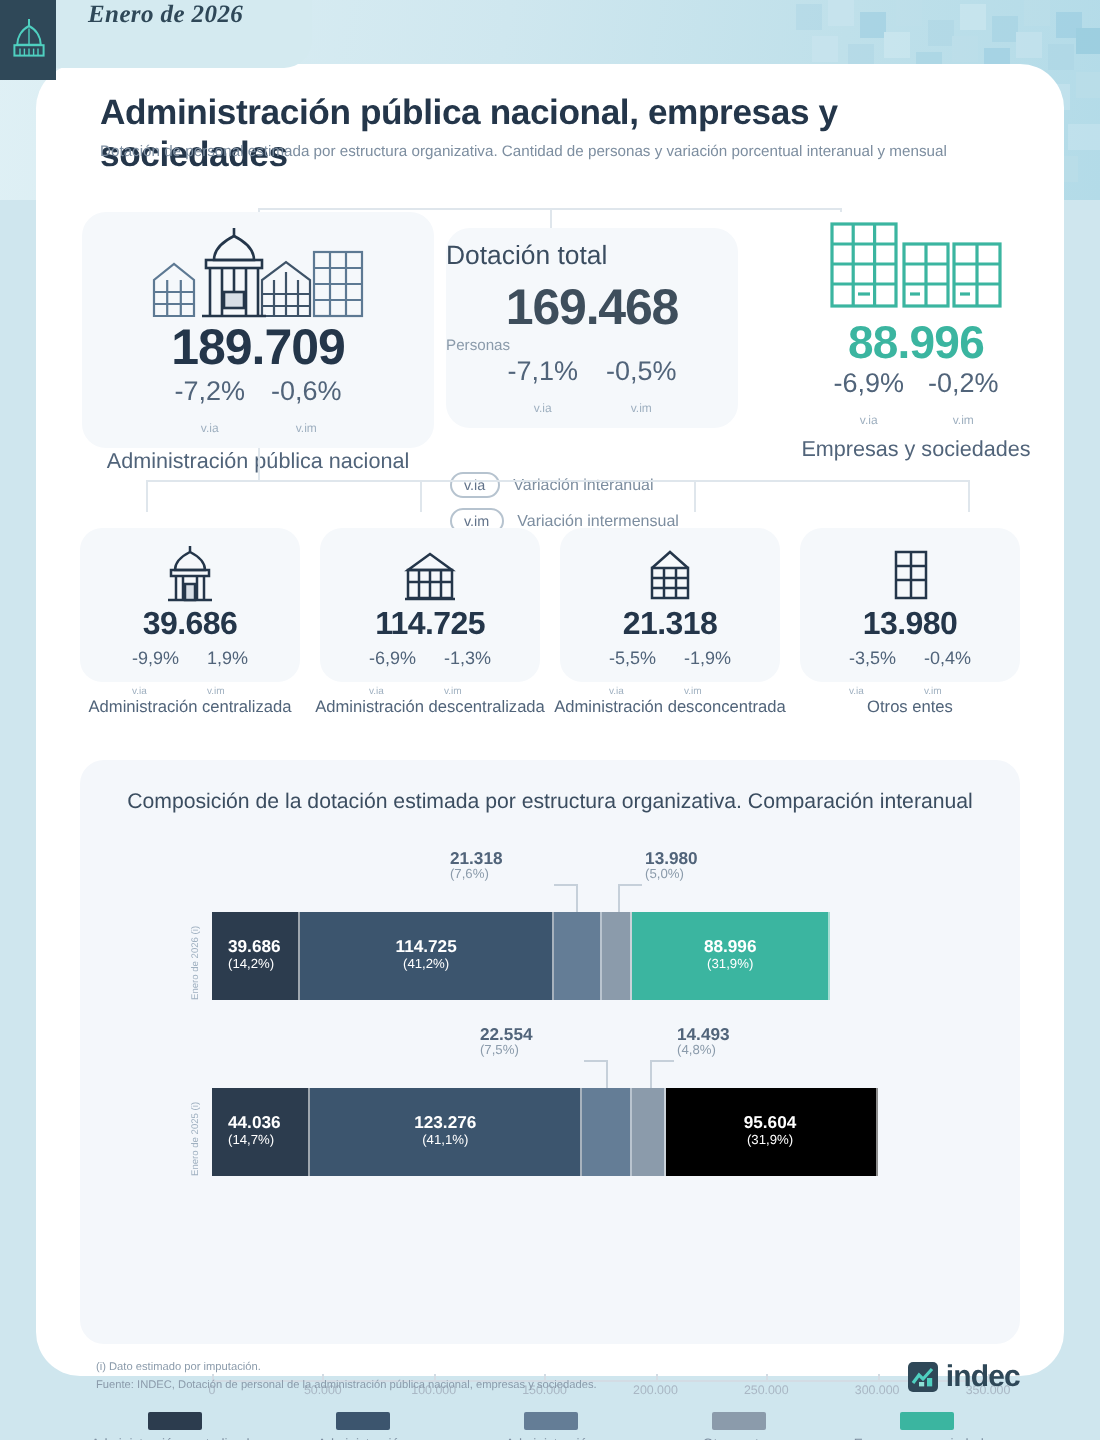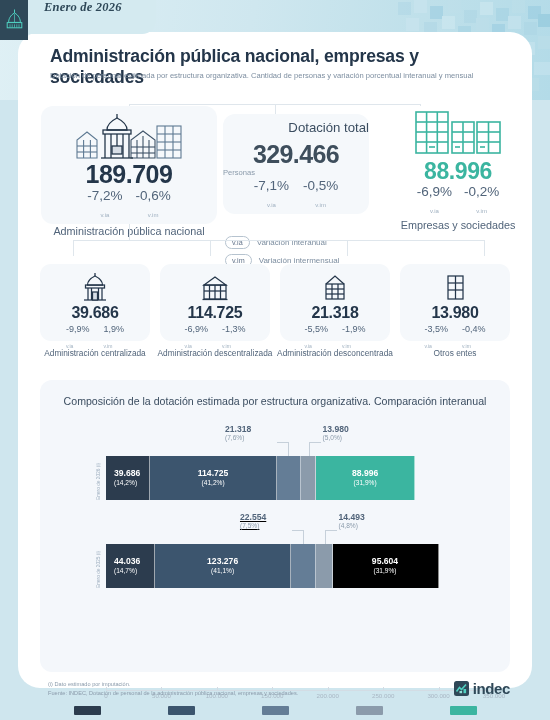--- a/index.html
+++ b/index.html
@@ -54,21 +54,21 @@
 
   .apn-wrap{ position:absolute; left:23px; top:74px; width:176px; }
   .apn-panel{ left:0; top:0; width:176px; height:118px; }
   .apn-num{ position:absolute; left:0; top:54px; width:176px; text-align:center; font-size:25px; }
   .apn-pcts{ position:absolute; left:0; top:82px; width:176px; display:flex; justify-content:center; gap:13px; }
   .apn-pcts .p{ text-align:center; }
   .apn-pcts .p b{ font-size:13.5px; font-weight:normal; display:block; color:#51647a;}
   .apn-cat{ position:absolute; left:0; top:119px; width:176px; font-size:10.8px; }
 
   .tot-panel{ position:absolute; left:205px; top:82px; width:146px; height:100px; }
-  .tot-title{ position:absolute; left:205px; top:88px; width:146px; text-align:right; font-size:13.2px; color:#3b4d60; }
+  .tot-title{ position:absolute; left:205px; top:88px; width:146px; text-align:left; font-size:13.2px; color:#3b4d60; }
   .tot-num{ position:absolute; left:205px; top:108px; width:146px; text-align:center; font-size:25px; font-weight:bold; color:#3e4e5c; letter-spacing:-.6px;}
   .tot-per{ position:absolute; left:205px; top:136px; width:146px; text-align:left; font-size:7.6px; color:#8b9bab;}
   .tot-pcts{ position:absolute; left:205px; top:146px; width:146px; display:flex; justify-content:center; gap:14px; }
   .tot-pcts .p{ text-align:center; }
   .tot-pcts .p b{ font-size:13.5px; font-weight:normal; display:block; color:#51647a;}
 
   .keys{ position:absolute; left:207px; top:204px; }
   .keyrow{ display:flex; align-items:center; gap:7px; margin-bottom:5px; }
   .pill{ border:1px solid #b6c3cf; border-radius:9px; padding:1px 6px; font-size:7.2px; color:#62738a; }
   .keytxt{ font-size:8px; color:#7d8ea0; }
@@ -248,21 +248,21 @@
       <div class="p">
         <b>-0,6%</b>
         <span class="vlab">v.im</span>
       </div>
     </div>
     <div class="apn-cat catlabel">Administración pública nacional</div>
   </div>
 
   <div class="panel tot-panel"></div>
   <div class="tot-title">Dotación total</div>
-  <div class="tot-num">329.466</div>
+  <div class="tot-num">169.468</div>
   <div class="tot-per">Personas</div>
   <div class="tot-pcts">
     <div class="p">
       <b>-7,1%</b>
       <span class="vlab">v.ia</span>
     </div>
     <div class="p">
       <b>-0,5%</b>
       <span class="vlab">v.im</span>
     </div>
@@ -470,21 +470,21 @@
             <span class="q">(41,2%)</span>
           </div>
           <div class="seg" style="width: 23.6325px; background: rgb(100, 125, 150);"></div>
           <div class="seg" style="width: 15.4978px; background: rgb(139, 155, 171);"></div>
           <div class="seg" style="width: 98.6584px; background: rgb(59, 181, 160);">
             <span class="v">88.996</span>
             <span class="q">(31,9%)</span>
           </div>
         </div>
         <div class="ylabel" style="left: 56px; top: 154px;">Enero de 2025 (i)</div>
-        <div class="callout" style="left: 199.979px; top: 78px; text-decoration: underline;">
+        <div class="callout" style="left: 199.979px; top: 78px;">
           <div class="v">22.554</div>
           <div class="q">(7,5%)</div>
         </div>
         <div class="leader" style="left: 251.979px; top: 96px; width: 12px; height: 14px; border-left: none; border-right: 1px solid rgb(198, 208, 218);"></div>
         <div class="callout" style="left: 298.513px; top: 78px;">
           <div class="v">14.493</div>
           <div class="q">(4,8%)</div>
         </div>
         <div class="leader" style="left: 284.513px; top: 96px; width: 12px; height: 14px;"></div>
         <div class="bar" style="left: 66px; top: 110px;">

